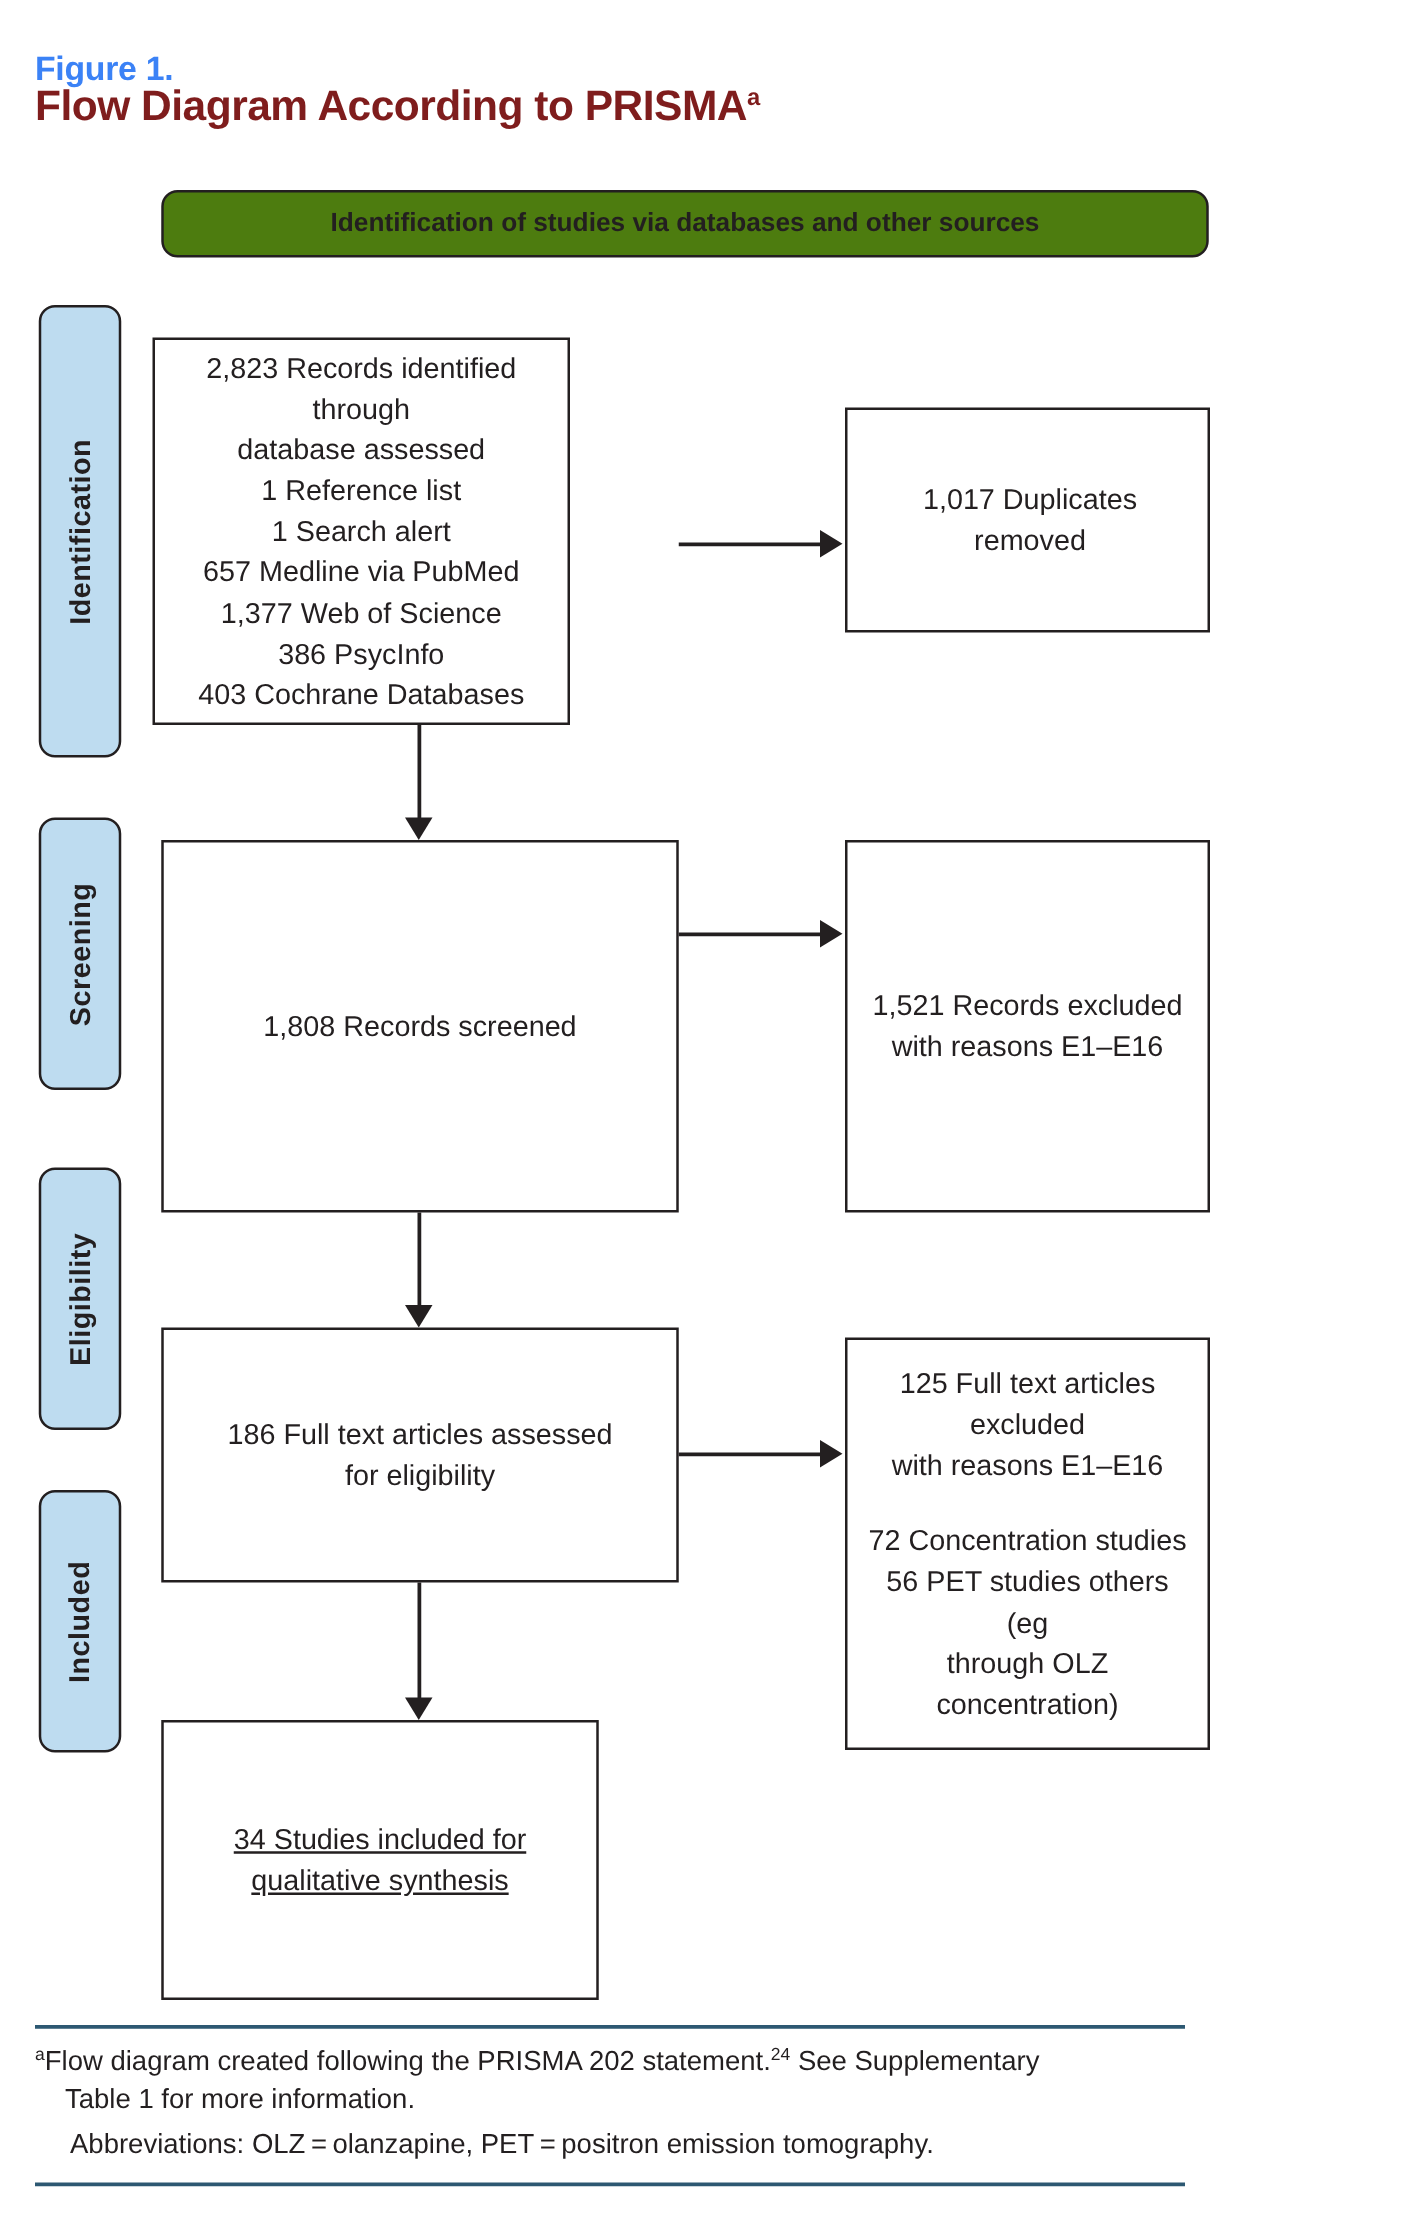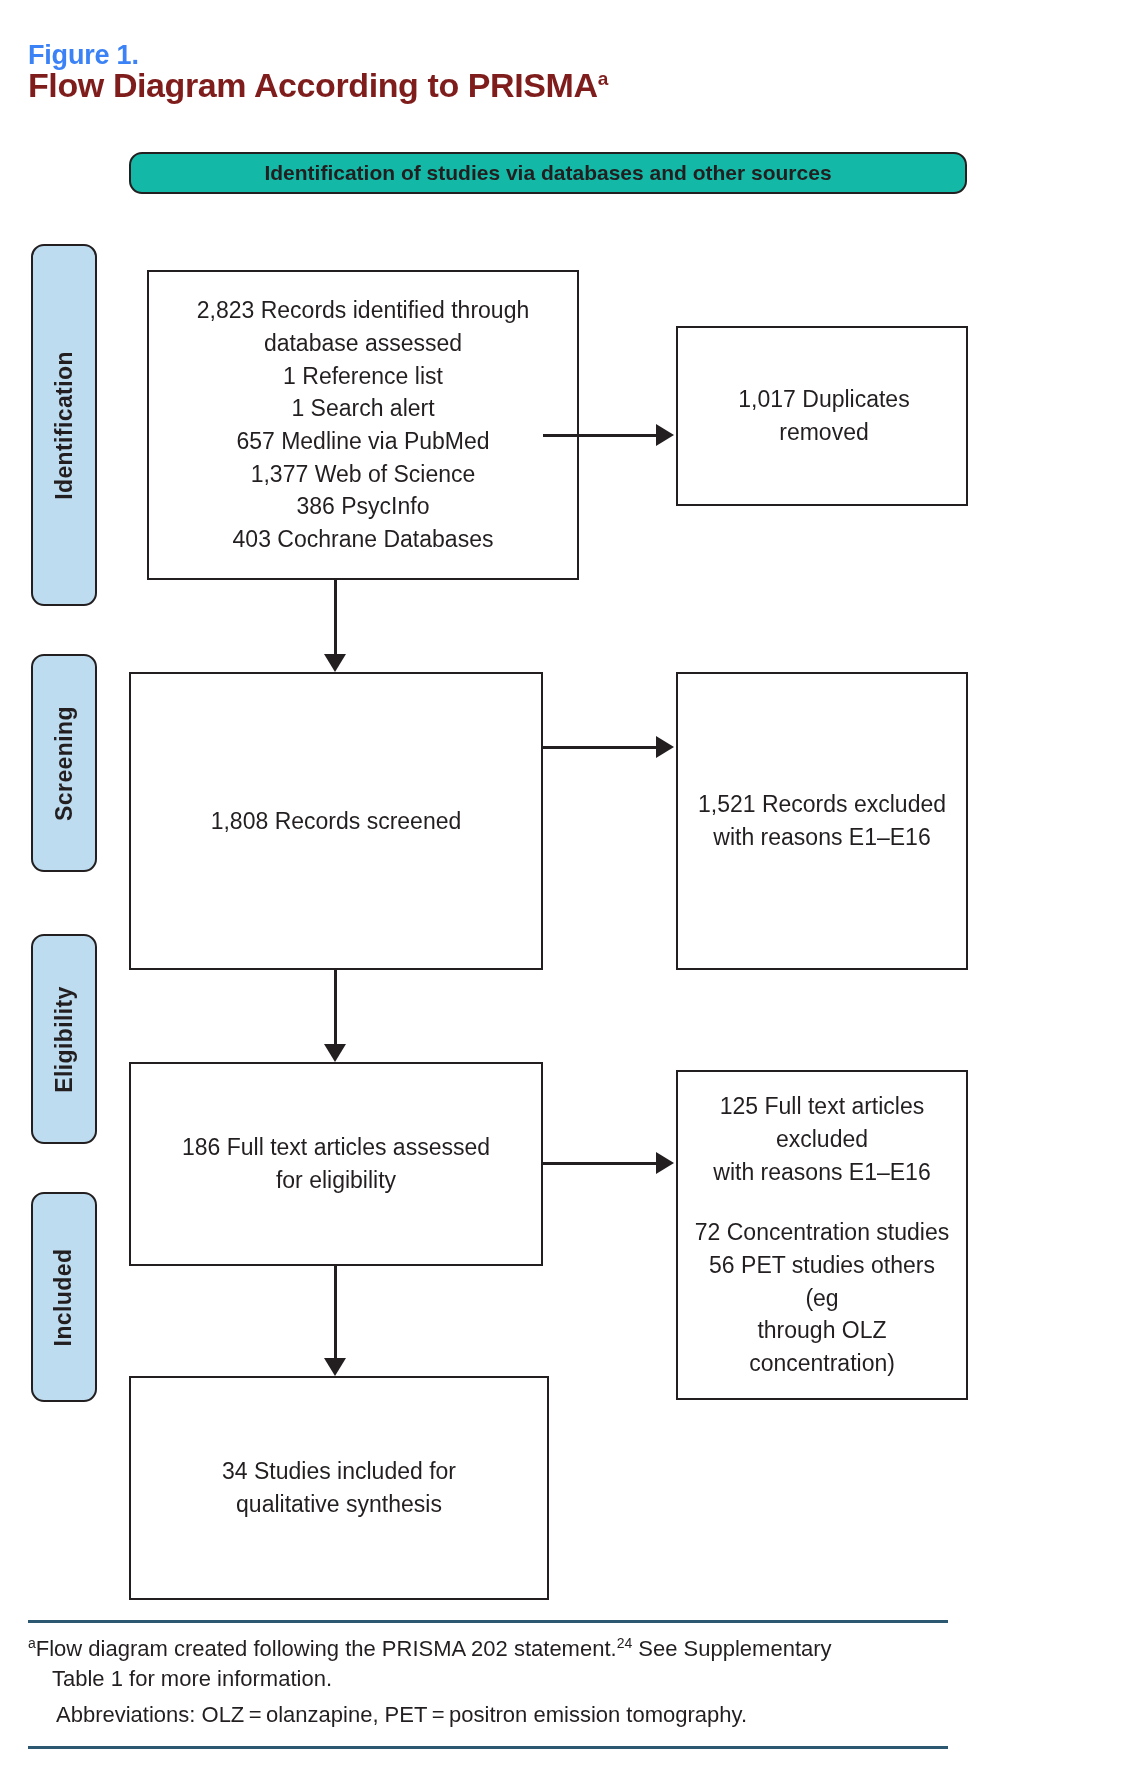--- a/index.html
+++ b/index.html
@@ -45,22 +45,22 @@
     vertical-align: super;
     line-height: 0;
   }
 
   
   .banner {
     position: absolute;
     left: 129px;
     top: 152px;
     width: 838px;
-    height: 42px;
-    background: #14b8a6;
+    height: 54px;
+    background: #4d7c0f;
     border: 2.5px solid #231f20;
     border-radius: 13px;
     box-sizing: border-box;
     display: flex;
     align-items: center;
     justify-content: center;
     font-size: 21px;
     font-weight: bold;
     color: #231f20;
   }
@@ -172,21 +172,21 @@
   <div class="stage" style="top:654px;height:218px;">
     <span>Screening</span>
   </div>
   <div class="stage" style="top:934px;height:210px;">
     <span>Eligibility</span>
   </div>
   <div class="stage" style="top:1192px;height:210px;">
     <span>Included</span>
   </div>
 
-  <div class="box" style="left:147px;top:270px;width:432px;height:310px;justify-content:center;">
+  <div class="box" style="left:122px;top:270px;width:334px;height:310px;justify-content:center;">
     <div class="inner">
       <div>2,823 Records identified through</div>
       <div>database assessed</div>
       <div>1 Reference list</div>
       <div>1 Search alert</div>
       <div>657 Medline via PubMed</div>
       <div>1,377 Web of Science</div>
       <div>386 PsycInfo</div>
       <div>403 Cochrane Databases</div>
     </div>
@@ -240,21 +240,21 @@
       <span class="gap"></span>
       <div>72 Concentration studies</div>
       <div>56 PET studies others (eg</div>
       <div>through OLZ concentration)</div>
     </div>
   </div>
 
   <div class="vline" style="left:334px;top:1266px;height:100px;"></div>
   <div class="arrow-down" style="left:324px;top:1358px;"></div>
 
-  <div class="box" style="left:129px;top:1376px;width:420px;height:224px;">
+  <div class="box" style="left:129px;top:1376px;width:350px;height:224px;text-decoration:underline;">
     <div class="inner">
       <div>34 Studies included for</div>
       <div>qualitative synthesis</div>
     </div>
   </div>
 
   <div class="rule" style="top:1620px;"></div>
 
   <div class="footnote" style="top:1634px;">
     <sup>a</sup><span>Flow diagram created following the PRISMA 202 statement.</span><sup>24</sup><span> See Supplementary</span>

